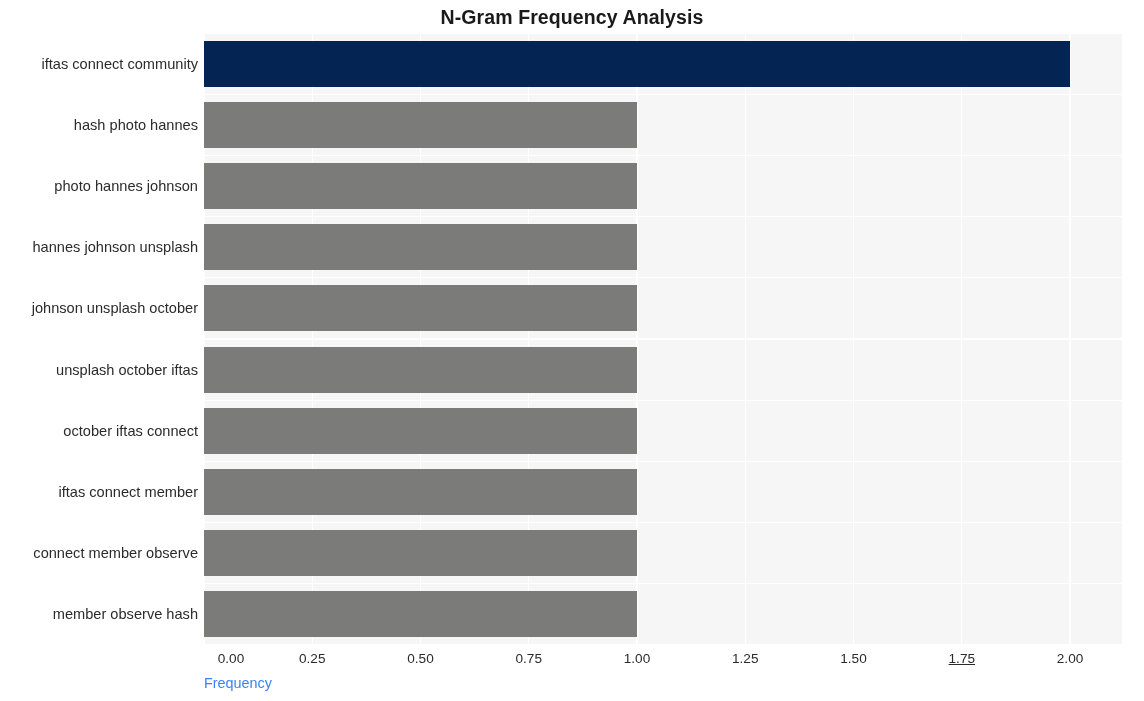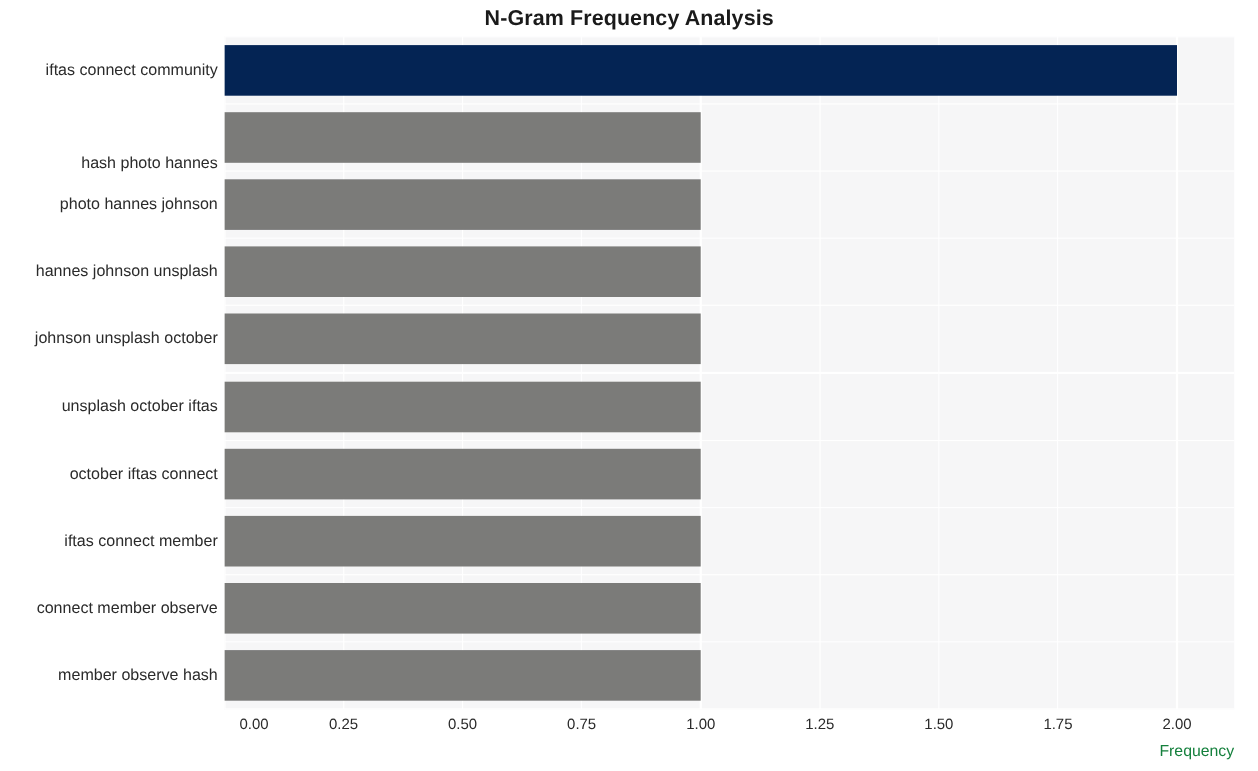--- a/index.html
+++ b/index.html
@@ -94,23 +94,23 @@
     font-size: 13.6px;
     color: #2b2b2b;
     white-space: nowrap;
     line-height: 1;
   }
   #x-axis-label {
     position: absolute;
     left: 204px;
     top: 675px;
     width: 918px;
-    text-align: right;
+    text-align: left;
     font-size: 14.4px;
-    color: #15803d;
+    color: #3b82f6;
     white-space: nowrap;
   }
 </style>
 </head>
 <body>
 
 <div id="figure">
 
   <div id="chart-title">N-Gram Frequency Analysis</div>
 
@@ -148,38 +148,38 @@
         <div class="bar" title="unsplash october iftas: 1" style="width: 433.019px; height: 46px; top: 313.6px; background: rgb(123, 123, 121);"></div>
         <div class="bar" title="october iftas connect: 1" style="width: 433.019px; height: 46px; top: 374.8px; background: rgb(123, 123, 121);"></div>
         <div class="bar" title="iftas connect member: 1" style="width: 433.019px; height: 46px; top: 436px; background: rgb(123, 123, 121);"></div>
         <div class="bar" title="connect member observe: 1" style="width: 433.019px; height: 46px; top: 497.2px; background: rgb(123, 123, 121);"></div>
         <div class="bar" title="member observe spam: 1" style="width: 433.019px; height: 46px; top: 558.4px; background: rgb(123, 123, 121);"></div>
       </div>
   </div>
 
   <div id="y-tick-labels">
       <div class="ytick" style="top: 23.6px;">iftas connect community</div>
-      <div class="ytick" style="top: 84.8px; margin-top: 24px;">hash photo hannes</div>
+      <div class="ytick" style="top: 84.8px;">hash photo hannes</div>
       <div class="ytick" style="top: 146px;">photo hannes johnson</div>
       <div class="ytick" style="top: 207.2px;">hannes johnson unsplash</div>
       <div class="ytick" style="top: 268.4px;">johnson unsplash october</div>
       <div class="ytick" style="top: 329.6px;">unsplash october iftas</div>
       <div class="ytick" style="top: 390.8px; margin-left: 20px;">october iftas connect</div>
       <div class="ytick" style="top: 452px;">iftas connect member</div>
       <div class="ytick" style="top: 513.2px;">connect member observe</div>
       <div class="ytick" style="top: 574.4px;">member observe hash</div>
     </div>
 
   <div id="x-tick-labels">
       <div class="xtick" style="left: 207px; padding-left: 48px;">0.00</div>
       <div class="xtick" style="left: 312.255px;">0.25</div>
       <div class="xtick" style="left: 420.509px;">0.50</div>
       <div class="xtick" style="left: 528.764px;">0.75</div>
       <div class="xtick" style="left: 637.019px; text-align: right;">1.00</div>
       <div class="xtick" style="left: 745.274px;">1.25</div>
       <div class="xtick" style="left: 853.528px;">1.50</div>
-      <div class="xtick" style="left: 961.783px;">1.75</div>
+      <div class="xtick" style="left: 961.783px; text-decoration: underline;">1.75</div>
       <div class="xtick" style="left: 1070.04px;">2.00</div>
     </div>
 
   <div id="x-axis-label">Frequency</div>
 
 </div>
 
 </body></html>

